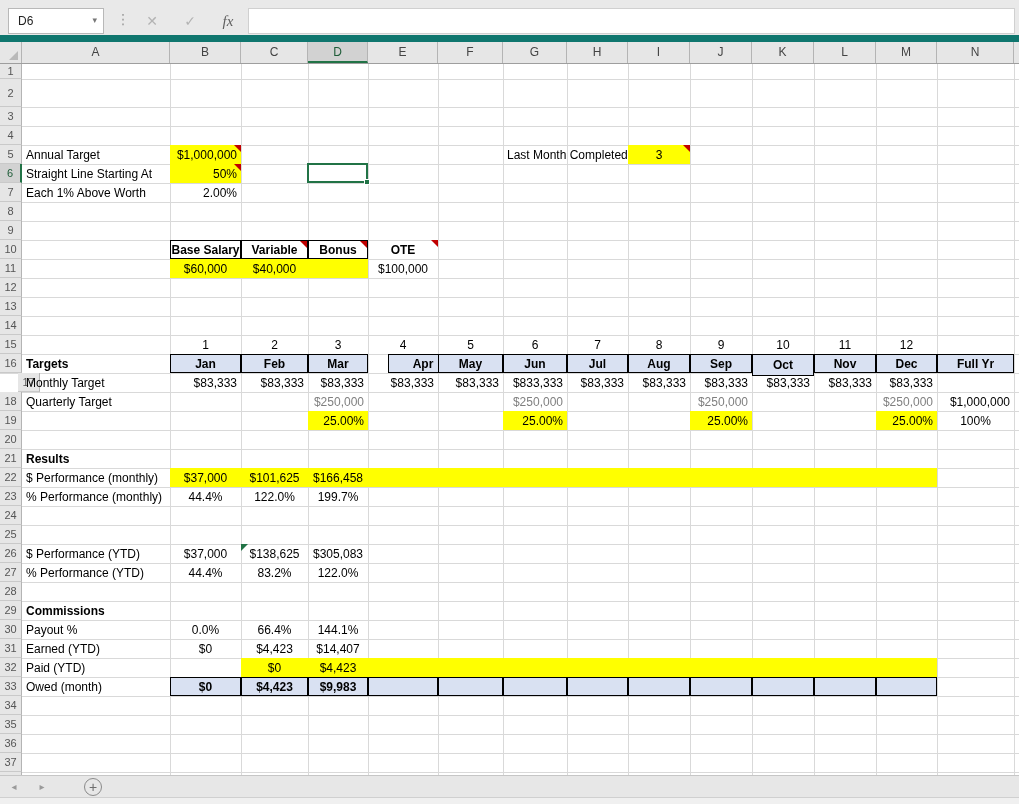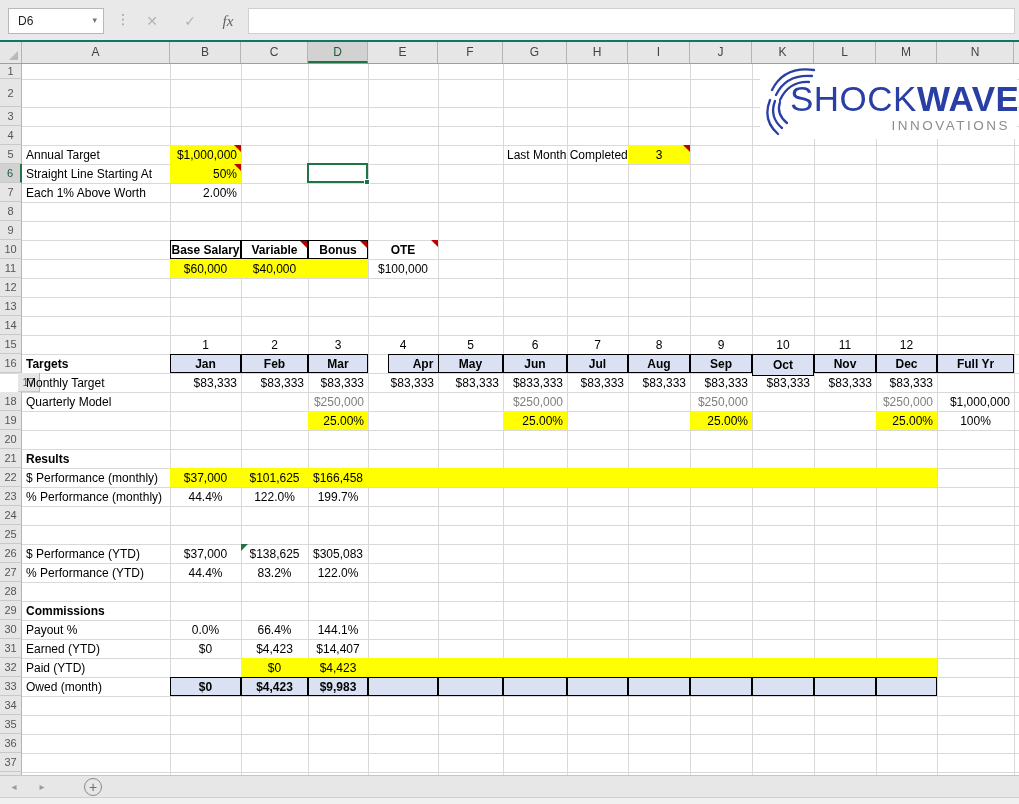--- a/index.html
+++ b/index.html
@@ -1,20 +1,20 @@
 <!DOCTYPE html>
 <html><head>
 <meta charset="utf-8">
 <style>
   * { margin:0; padding:0; box-sizing:border-box; }
   html,body { width:1019px; height:804px; overflow:hidden; font-family:"Liberation Sans",sans-serif; background:#fff; }
   #app { position:relative; width:1019px; height:804px; background:#fff; overflow:hidden; }
 
   
-  .chrome { position:relative; width:100%; height:42px; background:#e9e9e9; border-bottom:2px solid #0f766e; }
+  .chrome { position:relative; width:100%; height:42px; background:#e9e9e9; border-bottom:7px solid #0f766e; }
   .name-box { position:absolute; left:8px; top:8px; width:96px; height:26px; background:#fff; border:1px solid #b8b8b8;
               font-size:12px; color:#222; display:flex; align-items:center; padding-left:9px; }
   .nb-caret { position:absolute; right:6px; top:6px; font-size:9px; color:#777; }
   .dots { position:absolute; left:116px; top:11px; color:#9a9a9a; font-size:14px; letter-spacing:0; }
   .fb-btn { position:absolute; top:8px; width:30px; height:26px; display:flex; align-items:center; justify-content:center; font-size:14px; }
   .fb-cancel { left:137px; color:#b3b3b3; }
   .fb-check  { left:175px; color:#b3b3b3; }
   .fb-fx     { left:213px; color:#5f5f5f; font-style:italic; font-family:"Liberation Serif",serif; font-size:15px; }
   .formula-bar { position:absolute; left:248px; top:8px; right:4px; height:26px; background:#fff; border:1px solid #d0d0d0; }
 
@@ -240,21 +240,21 @@
       <div class="cell num" style="left: 308px; top: 309px; width: 60px; height: 19px;">$83,333</div>
       <div class="cell num" style="left: 368px; top: 309px; width: 70px; height: 19px;">$83,333</div>
       <div class="cell num" style="left: 438px; top: 309px; width: 65px; height: 19px;">$83,333</div>
       <div class="cell num" style="left: 503px; top: 309px; width: 64px; height: 19px;">$833,333</div>
       <div class="cell num" style="left: 567px; top: 309px; width: 61px; height: 19px;">$83,333</div>
       <div class="cell num" style="left: 628px; top: 309px; width: 62px; height: 19px;">$83,333</div>
       <div class="cell num" style="left: 690px; top: 309px; width: 62px; height: 19px;">$83,333</div>
       <div class="cell num" style="left: 752px; top: 309px; width: 62px; height: 19px;">$83,333</div>
       <div class="cell num" style="left: 814px; top: 309px; width: 62px; height: 19px;">$83,333</div>
       <div class="cell num" style="left: 876px; top: 309px; width: 61px; height: 19px;">$83,333</div>
-      <div class="cell lab" style="left: 22px; top: 328px; width: 148px; height: 19px;">Quarterly Model</div>
+      <div class="cell lab" style="left: 22px; top: 328px; width: 148px; height: 19px;">Quarterly Target</div>
       <div class="cell num gray" style="left: 308px; top: 328px; width: 60px; height: 19px;">$250,000</div>
       <div class="cell num gray" style="left: 503px; top: 328px; width: 64px; height: 19px;">$250,000</div>
       <div class="cell num gray" style="left: 690px; top: 328px; width: 62px; height: 19px;">$250,000</div>
       <div class="cell num gray" style="left: 876px; top: 328px; width: 61px; height: 19px;">$250,000</div>
       <div class="cell num" style="left: 937px; top: 328px; width: 77px; height: 19px;">$1,000,000</div>
       <div class="cell num yel" style="left: 308px; top: 347px; width: 60px; height: 19px;">25.00%</div>
       <div class="cell num yel" style="left: 503px; top: 347px; width: 64px; height: 19px;">25.00%</div>
       <div class="cell num yel" style="left: 690px; top: 347px; width: 62px; height: 19px;">25.00%</div>
       <div class="cell num yel" style="left: 876px; top: 347px; width: 61px; height: 19px;">25.00%</div>
       <div class="cell ctr" style="left: 937px; top: 347px; width: 77px; height: 19px;">100%</div>
@@ -300,34 +300,20 @@
       <div class="cell lav box" style="left: 628px; top: 613px; width: 62px; height: 19px;"></div>
       <div class="cell lav box" style="left: 690px; top: 613px; width: 62px; height: 19px;"></div>
       <div class="cell lav box" style="left: 752px; top: 613px; width: 62px; height: 19px;"></div>
       <div class="cell lav box" style="left: 814px; top: 613px; width: 62px; height: 19px;"></div>
       <div class="cell lav box" style="left: 876px; top: 613px; width: 61px; height: 19px;"></div>
       <div class="sel-box" style="left: 307px; top: 99px; width: 61px; height: 20px;">
         <div class="sel-handle"></div>
       </div>
     </div>
 
-  <div class="logo">
-    <svg viewBox="0 0 257 75" width="257" height="75">
-      <g class="arcs">
-        <path d="M12,26 Q24,2 54,6"></path>
-        <path d="M16,31 Q26,10 52,12"></path>
-        <path d="M20,36 Q29,17 49,18"></path>
-        <path d="M10,36 Q2,56 18,70"></path>
-        <path d="M15,37 Q9,53 22,64"></path>
-        <path d="M20,38 Q16,50 27,59"></path>
-      </g>
-      <text x="30" y="47" class="logo-main"><tspan>SHOCK</tspan><tspan class="lt-bold">WAVE</tspan></text>
-      <text x="250" y="66" text-anchor="end" class="logo-sub">INNOVATIONS</text>
-    </svg>
-  </div>
 
   <div class="tabbar">
     <span class="tab-arrow">◂</span>
     <span class="tab-arrow">▸</span>
     <div class="add-sheet">
       <span>+</span>
     </div>
   </div>
 
   <div class="statusbar"></div>

